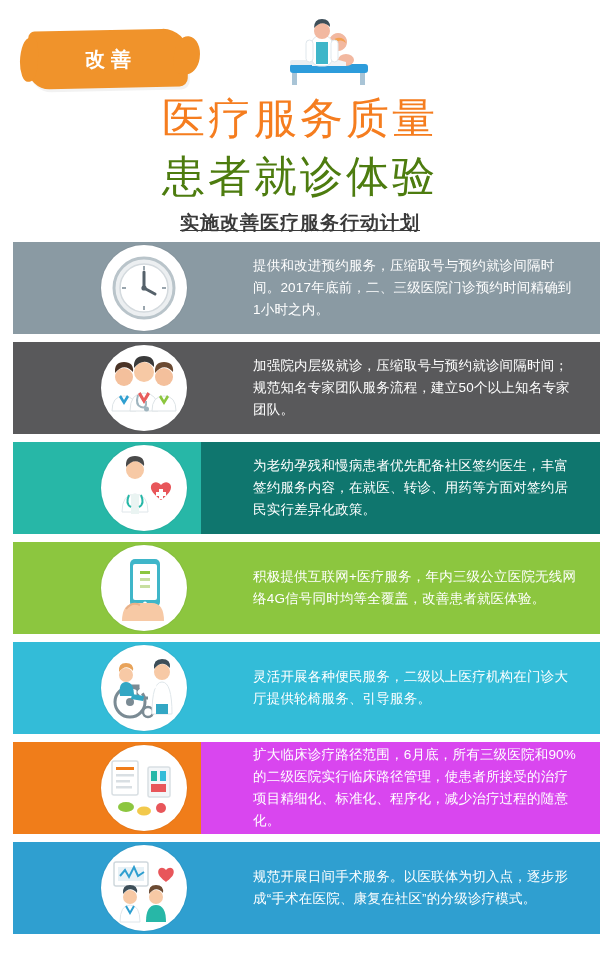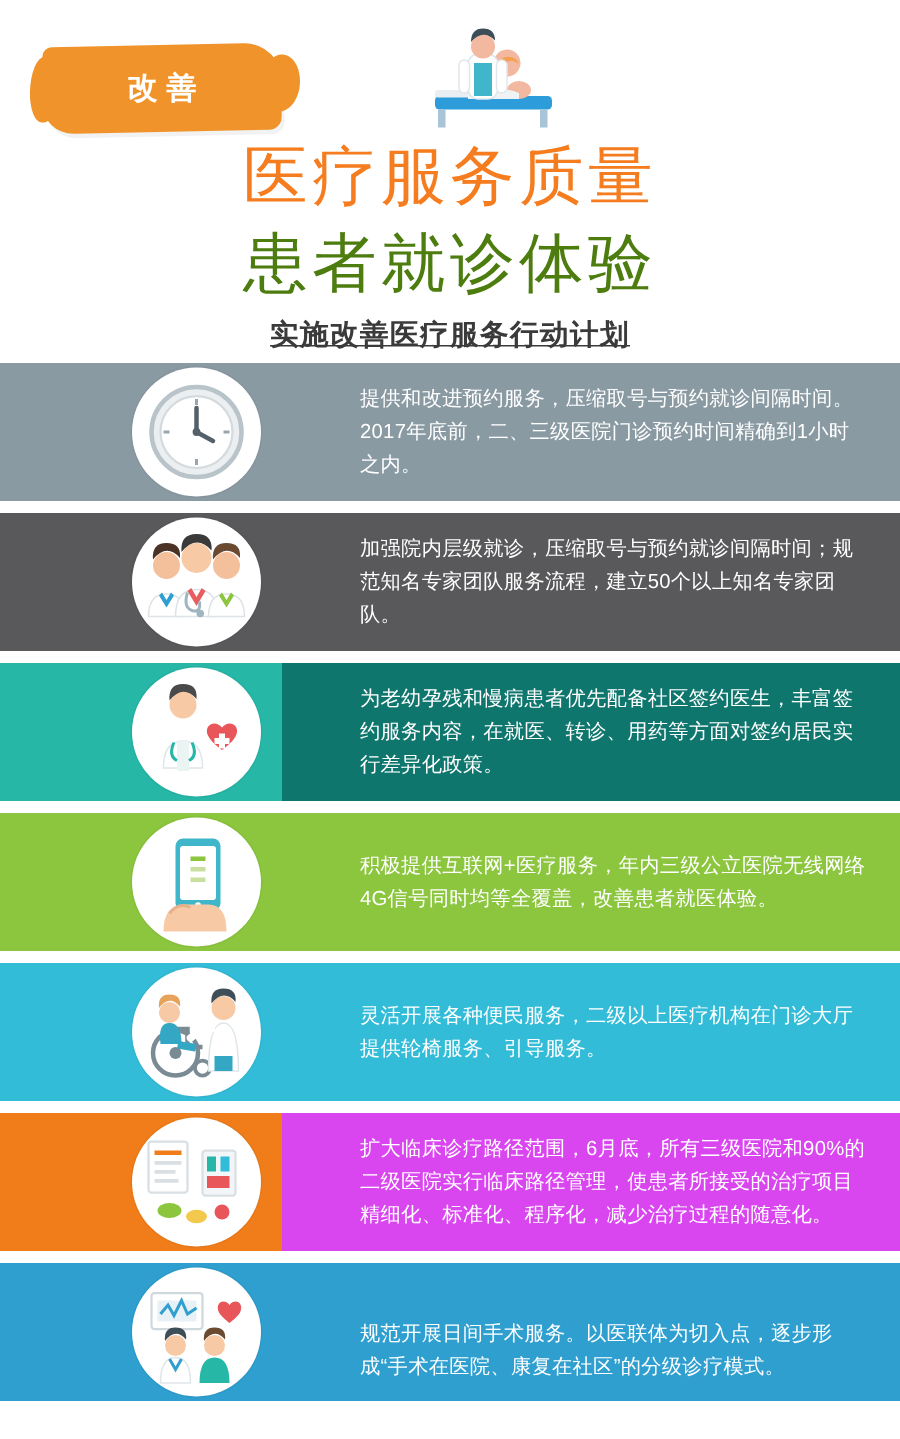--- a/index.html
+++ b/index.html
@@ -118,20 +118,21 @@
   .rows {
     position: relative;
     margin-top: 14px;
   }
   .row {
     position: relative;
     height: 92px;
     margin-bottom: 8px;
     display: flex;
     align-items: stretch;
+    padding-left: 13px;
   }
   .icon-box {
     position: relative;
     width: 188px;
     flex: 0 0 188px;
     border-radius: 0 0 0 0;
     display: flex;
     align-items: center;
     justify-content: center;
   }
@@ -164,21 +165,21 @@
     margin: 0;
   }
 
   .r1 .icon-box, .r1 .text-box { background: #8a9aa3; }
   .r1 .icon-box { background: #8a9aa3; }
   .r2 .icon-box, .r2 .text-box { background: #59595b; }
   .r3 .icon-box, .r3 .text-box { background: #27b7a7; }
   .r4 .icon-box, .r4 .text-box { background: #8cc63f; }
   .r5 .icon-box, .r5 .text-box { background: #33bcd8; }
   .r6 .icon-box, .r6 .text-box { background: #f07d1a; }
-  .r7 .icon-box, .r7 .text-box { background: #2f9fd0; align-items: flex-end; }
+  .r7 .icon-box, .r7 .text-box { background: #2f9fd0; }
 
   .row .icon-box { border-radius: 0; }
 
   
   .row .icon-box:before {
     content: "";
     position: absolute;
     left: 0; top: 0; bottom: 0;
     width: 0;
   }

